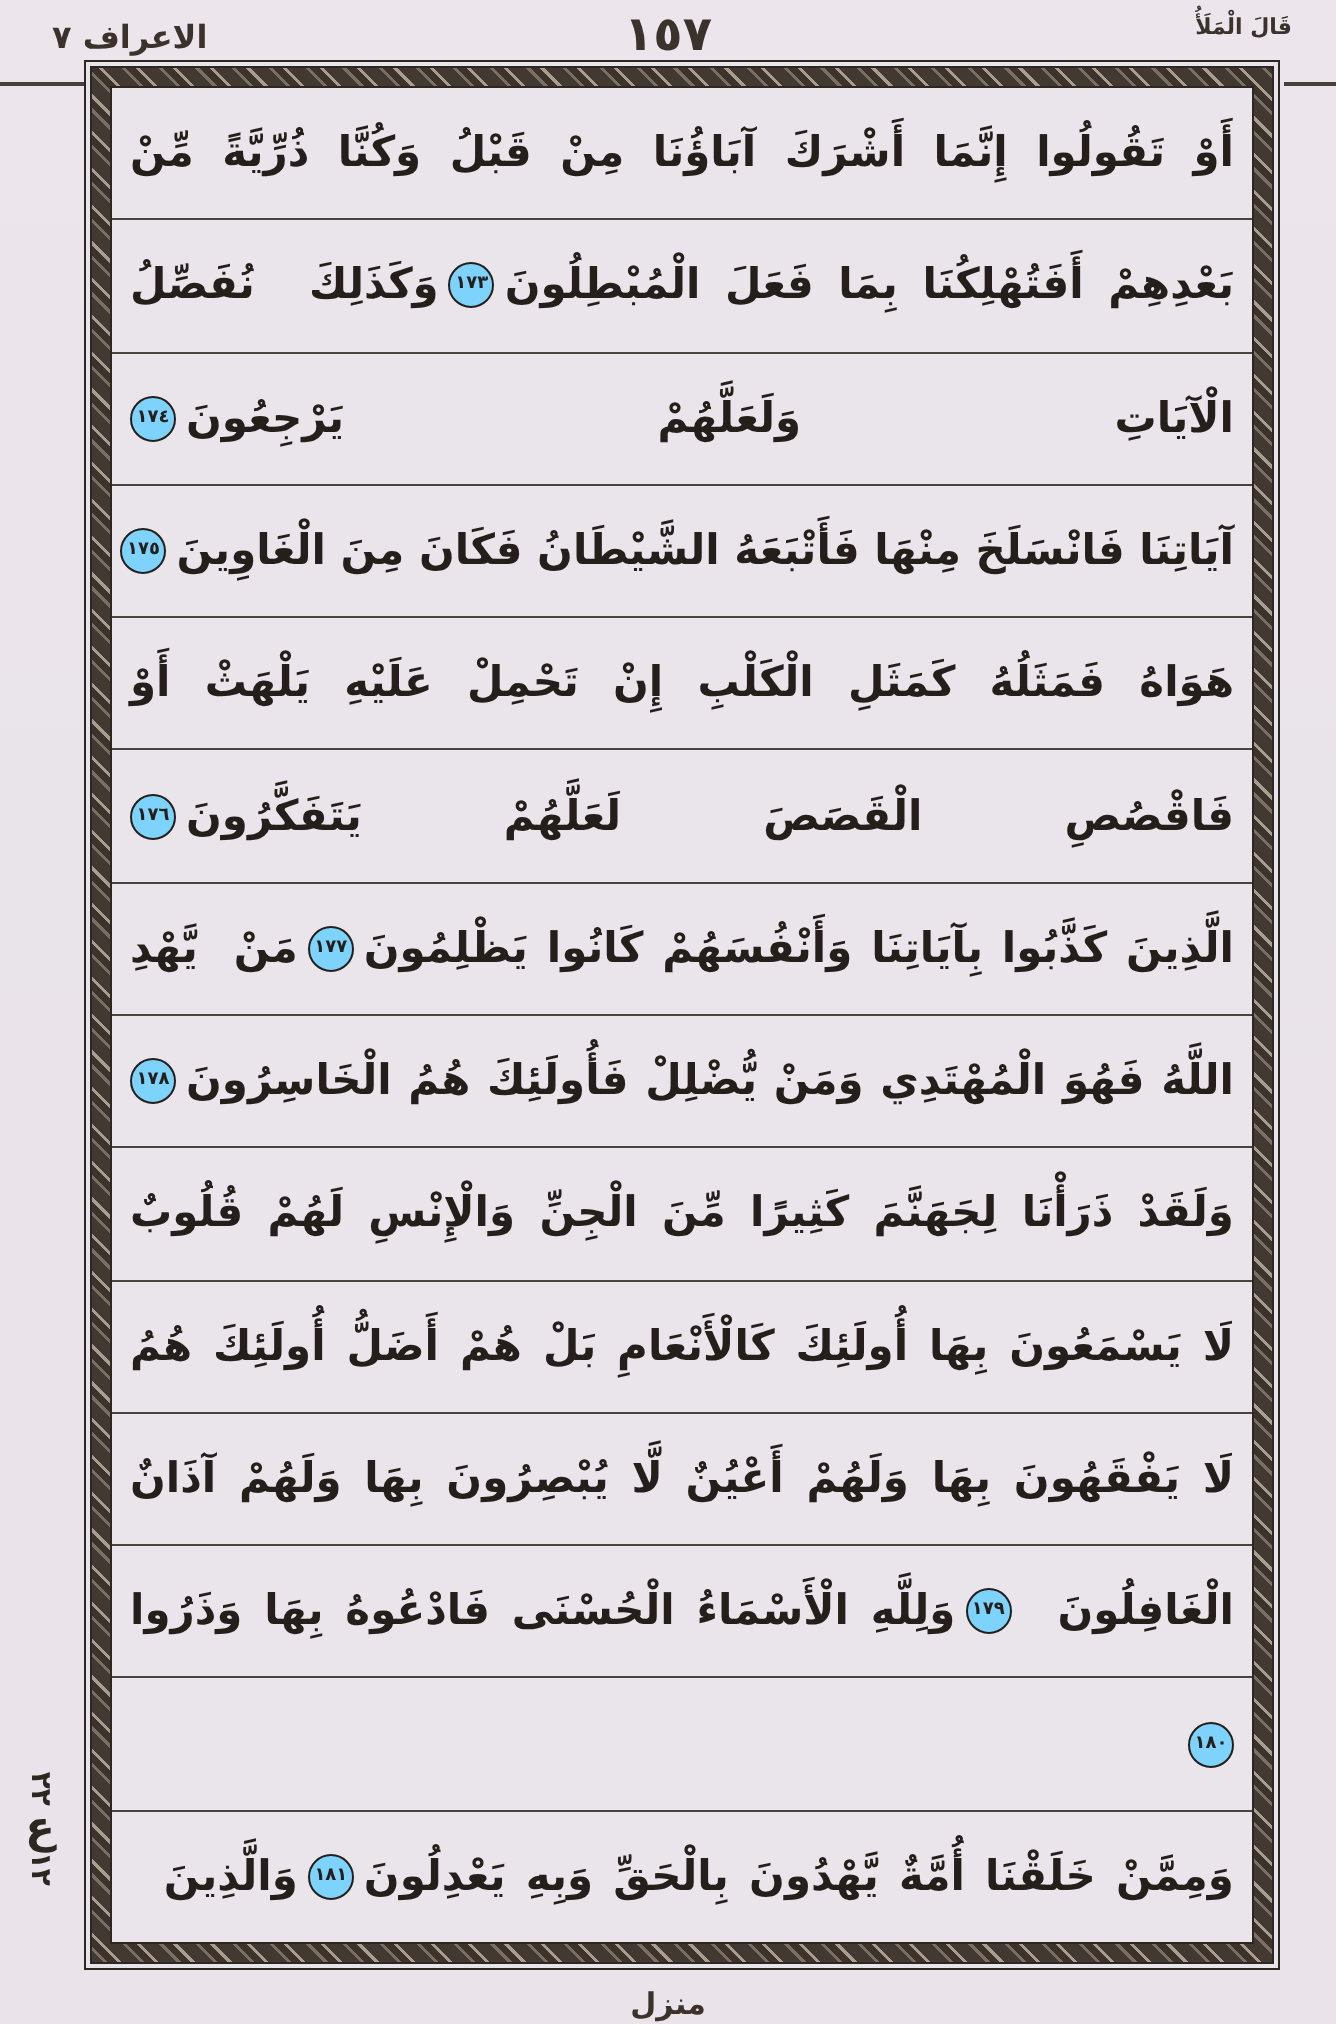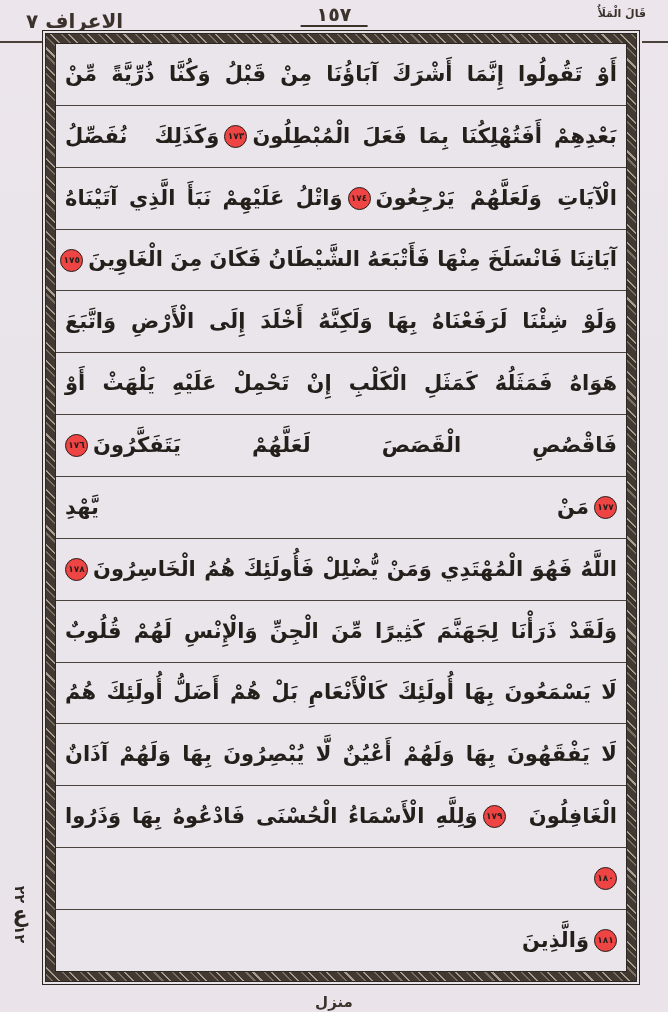--- a/index.html
+++ b/index.html
@@ -11,23 +11,23 @@
   }
   .page{
     position:relative;width:668px;height:1012px;
     background:linear-gradient(180deg,#ece5ec 0%,#e9e3ea 40%,#eae3ea 100%);
     direction:rtl;
     color:#241f1b;
   }
   
   .hdr{position:absolute;font-weight:bold;color:#3a322b;white-space:nowrap;}
   .hdr-juz{top:7px;right:22px;font-size:11px;}
-  .hdr-page{top:3px;left:50%;transform:translateX(-50%);font-size:19px;
+  .hdr-page{top:3px;left:50%;transform:translateX(-50%);font-size:24px;
     border-bottom:2px solid #3a322b;padding:0 16px 0 16px;letter-spacing:2px;}
-  .hdr-surah{top:9px;left:26px;font-size:20px;}
+  .hdr-surah{top:9px;left:26px;font-size:16px;}
   .hdr-rule{position:absolute;top:41px;border-top:2px solid #4a413a;}
   .hdr-rule.left{left:0;width:44px;}
   .hdr-rule.right{right:0;width:26px;}
   
   .frame{
     position:absolute;top:30px;left:42px;width:598px;height:955px;
     border:1px solid #2d2722;
     padding:2px;background:#e9e3ea;box-sizing:border-box;
   }
   .frame-band{
@@ -61,21 +61,21 @@
     font-size:21px;font-weight:bold;color:#241f1b;
     text-align:justify;text-align-last:justify;
     line-height:1.1;
     white-space:nowrap;
   }
   .qline .qtext:only-child{text-align-last:justify;}
   .ayah-marker{
     flex:0 0 auto;
     display:inline-flex;align-items:center;justify-content:center;
     width:21px;height:21px;border:1.6px solid #241f1b;border-radius:50%;
-    font-size:9px;font-weight:bold;color:#241f1b;background:#ef4444;
+    font-size:9px;font-weight:bold;color:#241f1b;background:#7dd3fc;
     line-height:1;
   }
   
   .margin-marker{
     position:absolute;left:4px;top:886px;width:32px;
     display:flex;flex-direction:column;align-items:center;
     font-weight:bold;color:#2d2722;
   }
   .margin-marker .num{font-size:14px;transform:rotate(90deg);line-height:1.2;}
   .margin-marker .ain{font-size:22px;line-height:1.05;}
@@ -106,37 +106,34 @@
             <span class="qtext">أَوْ تَقُولُوا إِنَّمَا أَشْرَكَ آبَاؤُنَا مِنْ قَبْلُ وَكُنَّا ذُرِّيَّةً مِّنْ</span>
           </div>
           <div class="qline">
             <span class="qtext">بَعْدِهِمْ أَفَتُهْلِكُنَا بِمَا فَعَلَ الْمُبْطِلُونَ</span>
             <span class="ayah-marker">١٧٣</span>
             <span class="qtext">وَكَذَلِكَ نُفَصِّلُ</span>
           </div>
           <div class="qline">
             <span class="qtext">الْآيَاتِ وَلَعَلَّهُمْ يَرْجِعُونَ</span>
             <span class="ayah-marker">١٧٤</span>
-            <span class="qtext">وَاتْلُ عَلَيْهِمْ نَبَأَ الَّذِي آتَيْنَاهُ</span>
           </div>
           <div class="qline">
             <span class="qtext">آيَاتِنَا فَانْسَلَخَ مِنْهَا فَأَتْبَعَهُ الشَّيْطَانُ فَكَانَ مِنَ الْغَاوِينَ</span>
             <span class="ayah-marker">١٧٥</span>
-          </div>
-          <div class="qline">
-            <span class="qtext">وَلَوْ شِئْنَا لَرَفَعْنَاهُ بِهَا وَلَكِنَّهُ أَخْلَدَ إِلَى الْأَرْضِ وَاتَّبَعَ</span>
           </div>
           <div class="qline">
             <span class="qtext">هَوَاهُ فَمَثَلُهُ كَمَثَلِ الْكَلْبِ إِنْ تَحْمِلْ عَلَيْهِ يَلْهَثْ أَوْ</span>
           </div>
           <div class="qline">
             <span class="qtext">فَاقْصُصِ الْقَصَصَ لَعَلَّهُمْ يَتَفَكَّرُونَ</span>
             <span class="ayah-marker">١٧٦</span>
           </div>
           <div class="qline">
+            <span class="qtext">الَّذِينَ كَذَّبُوا بِآيَاتِنَا وَأَنْفُسَهُمْ كَانُوا يَظْلِمُونَ</span>
             <span class="ayah-marker">١٧٧</span>
             <span class="qtext">مَنْ يَّهْدِ</span>
           </div>
           <div class="qline">
             <span class="qtext">اللَّهُ فَهُوَ الْمُهْتَدِي وَمَنْ يُّضْلِلْ فَأُولَئِكَ هُمُ الْخَاسِرُونَ</span>
             <span class="ayah-marker">١٧٨</span>
           </div>
           <div class="qline">
             <span class="qtext">وَلَقَدْ ذَرَأْنَا لِجَهَنَّمَ كَثِيرًا مِّنَ الْجِنِّ وَالْإِنْسِ لَهُمْ قُلُوبٌ</span>
           </div>
@@ -148,20 +145,21 @@
           </div>
           <div class="qline">
             <span class="qtext">الْغَافِلُونَ</span>
             <span class="ayah-marker">١٧٩</span>
             <span class="qtext">وَلِلَّهِ الْأَسْمَاءُ الْحُسْنَى فَادْعُوهُ بِهَا وَذَرُوا</span>
           </div>
           <div class="qline">
             <span class="ayah-marker">١٨٠</span>
           </div>
           <div class="qline">
+            <span class="qtext">وَمِمَّنْ خَلَقْنَا أُمَّةٌ يَّهْدُونَ بِالْحَقِّ وَبِهِ يَعْدِلُونَ</span>
             <span class="ayah-marker">١٨١</span>
             <span class="qtext">وَالَّذِينَ</span>
           </div>
         </div>
     </div>
   </div>
 
   <div class="margin-marker">
     <div class="num">٢٢</div>
     <div class="ain">ع</div>

